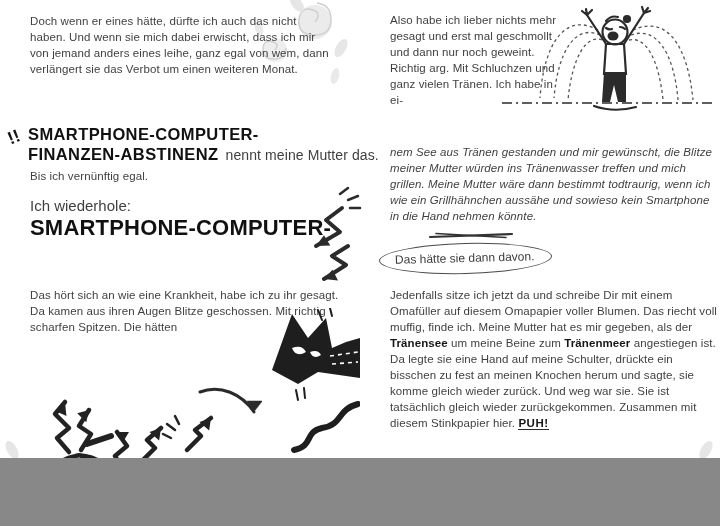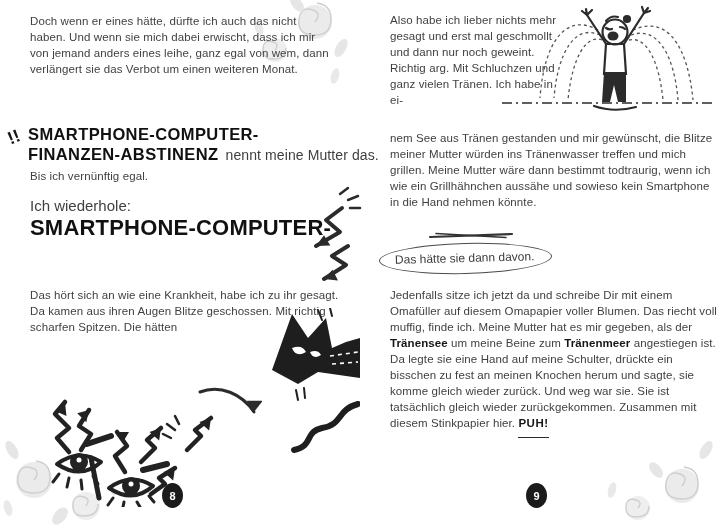--- a/index.html
+++ b/index.html
@@ -1,30 +1,30 @@
 <!DOCTYPE html>
 <html><head>
 <meta charset="utf-8">
 <style>
   html,body{margin:0;padding:0;background:#888;}
   .spread{
-    position:relative;width:720px;height:526px;margin:0 auto;
+    position:relative;width:720px;height:458px;margin:0 auto;
     background:#ffffff;overflow:hidden;
     font-family:"Liberation Sans",sans-serif;color:#3a3a3a;
   }
   .hand{font-size:11.5px;line-height:16px;letter-spacing:.1px;color:#3f3f3f;position:absolute;margin:0;}
   .abs{position:absolute;}
   .headline{font-family:"Liberation Sans",sans-serif;font-weight:bold;color:#111;letter-spacing:.4px;}
   .h1line{font-size:16.5px;line-height:20px;white-space:nowrap;}
   .h1suffix{font-weight:normal;font-size:14px;letter-spacing:.1px;color:#3f3f3f;margin-left:7px;}
   .h2line{font-size:22px;line-height:25px;white-space:nowrap;letter-spacing:.2px;}
   .intro{font-size:15px;line-height:15px;color:#3f3f3f;font-weight:normal;margin-bottom:2px;}
   .exclaim{font-size:18px;font-weight:bold;color:#161616;transform:rotate(-22deg);}
   .bold-word{font-weight:bold;color:#161616;}
-  .puh{font-weight:bold;color:#161616;border-bottom:1.6px solid #2a2a2a;padding-bottom:8px;letter-spacing:.5px;}
+  .puh{font-weight:bold;color:#161616;border-bottom:1.6px solid #2a2a2a;padding-bottom:0;letter-spacing:.5px;}
   .oval-note{
     position:absolute;font-size:12px;line-height:14px;color:#3a3a3a;
     border:1.6px solid #4a4a4a;border-radius:50%;
     padding:7px 17px 8px 15px;transform:rotate(-1.5deg);white-space:nowrap;background:transparent;
   }
   .badge{
     position:absolute;width:21px;height:25px;border-radius:50%;
     background:#1b1b1b;color:#fff;font-size:11px;font-weight:bold;
     display:flex;align-items:center;justify-content:center;
   }
@@ -204,21 +204,21 @@
       <path d="M89 13 l-5 -4 M89 13 l-1 -6 M89 13 l5 -5"></path>
       <path d="M126 42 L146 11"></path>
       <path d="M146 11 l-2 -6 M146 11 l4 -5 M146 11 l6 -2"></path>
       <path d="M108 42 L106 72 L128 72 L126 42 Z"></path>
       <path d="M96 104 q20 7 42 1"></path>
     </g>
     <ellipse cx="115" cy="34" rx="5.5" ry="4.5" fill="#2b2b2b"></ellipse>
     <path d="M106 70 L104 100 L112 100 L116 83 L120 100 L128 100 L128 70 Z" fill="#2b2b2b"></path>
   </svg>
 
-  <p class="hand" style="left:390px;top:130px;width:326px;">nem See aus Tränen gestanden und mir gewünscht, die Blitze meiner Mutter würden ins Tränenwasser treffen und mich grillen. Meine Mutter wäre dann bestimmt todtraurig, wenn ich wie ein Grillhähnchen aussähe und sowieso kein Smartphone in die Hand nehmen könnte.</p>
+  <p class="hand" style="left:390px;top:144px;width:326px;font-style:italic;">nem See aus Tränen gestanden und mir gewünscht, die Blitze meiner Mutter würden ins Tränenwasser treffen und mich grillen. Meine Mutter wäre dann bestimmt todtraurig, wenn ich wie ein Grillhähnchen aussähe und sowieso kein Smartphone in die Hand nehmen könnte.</p>
 
   <svg class="abs" style="left:428px;top:231px;" width="86" height="9" viewBox="0 0 86 9">
     <path d="M2 6 L84 3" stroke="#333" stroke-width="2.2" stroke-linecap="round"></path>
     <path d="M8 2.5 L78 6.5" stroke="#333" stroke-width="1.6" stroke-linecap="round"></path>
   </svg>
 
   <div class="oval-note" style="left:379px;top:243px;">Das hätte sie dann davon.</div>
 
   <p class="hand" style="left:390px;top:287px;width:328px;"><span>Jedenfalls sitze ich jetzt da und schreibe Dir mit einem Omafüller auf diesem Omapapier voller Blumen. Das riecht voll muffig, finde ich. Meine Mutter hat es mir gegeben, als der </span><span class="bold-word">Tränensee</span><span> um meine Beine zum </span><span class="bold-word">Tränenmeer</span><span> angestiegen ist. Da legte sie eine Hand auf meine Schulter, drückte ein bisschen zu fest an meinen Knochen herum und sagte, sie komme gleich wieder zurück. Und weg war sie. Sie ist tatsächlich gleich wieder zurückgekommen. Zusammen mit diesem Stinkpapier hier. </span><span class="puh">PUH!</span></p>
 

